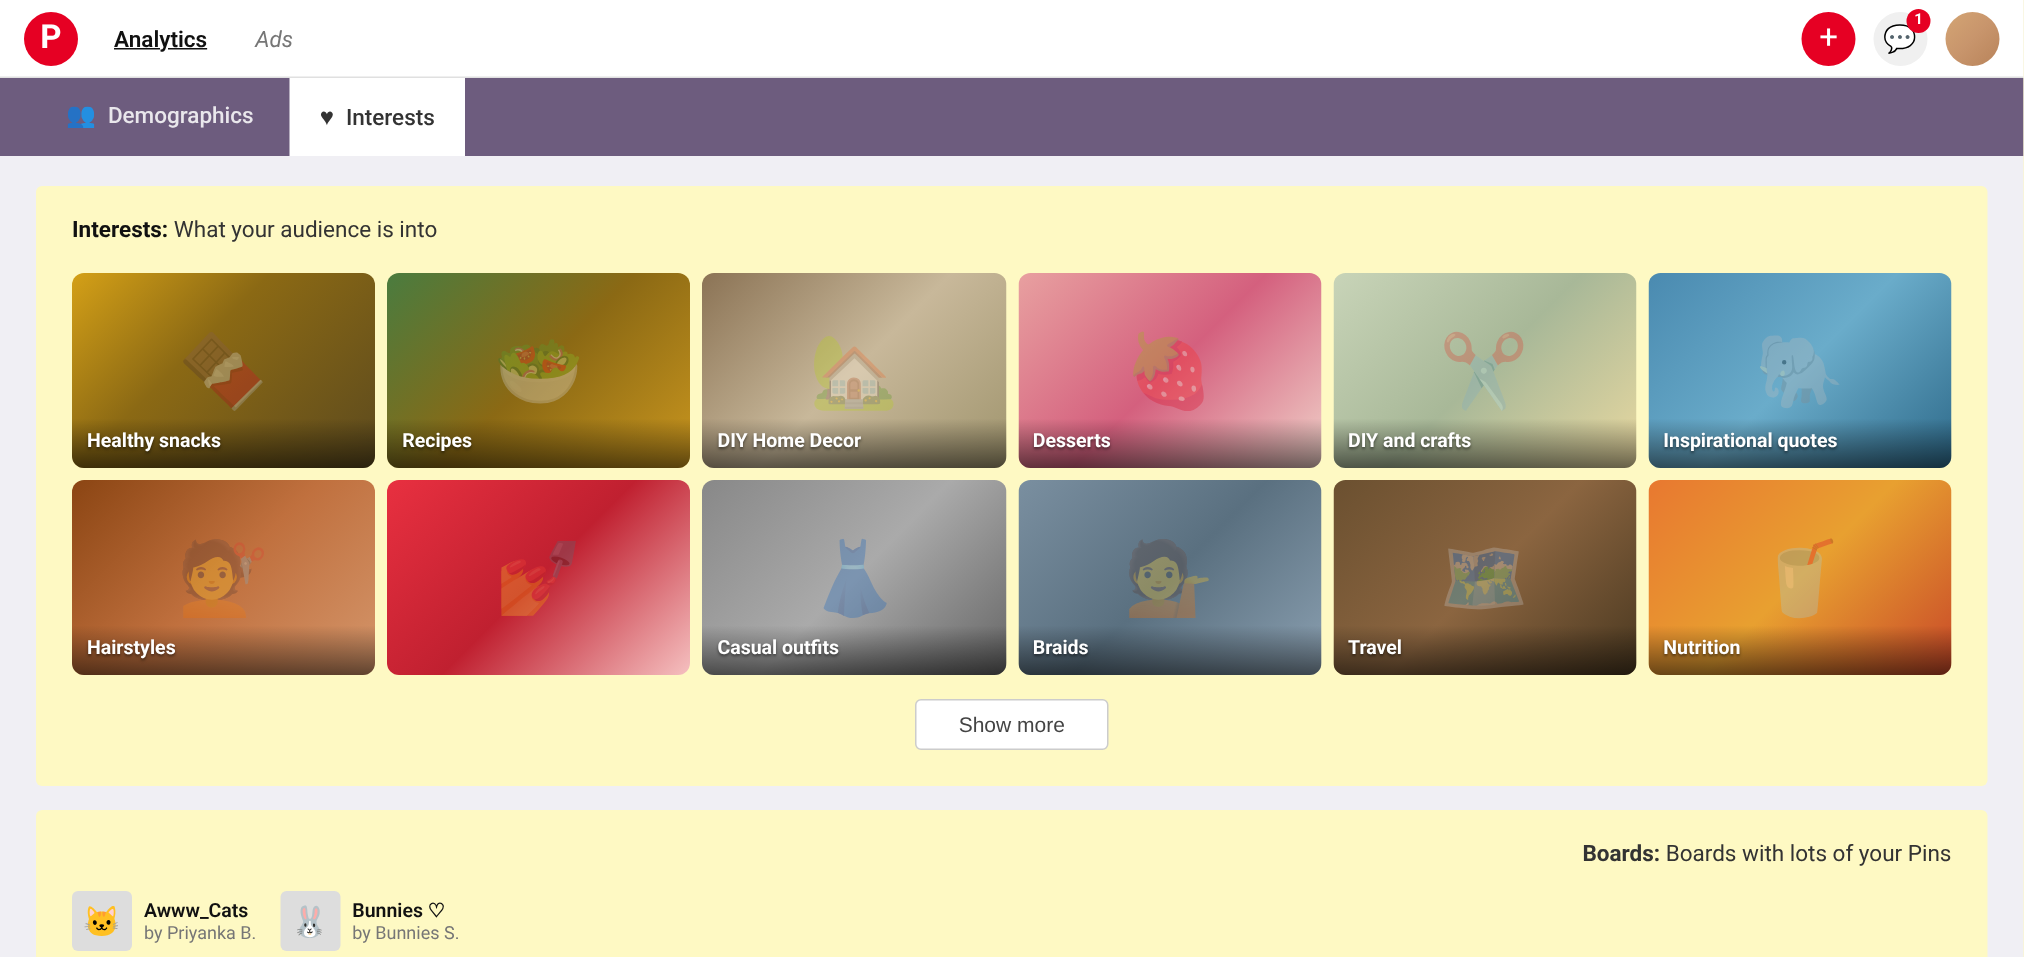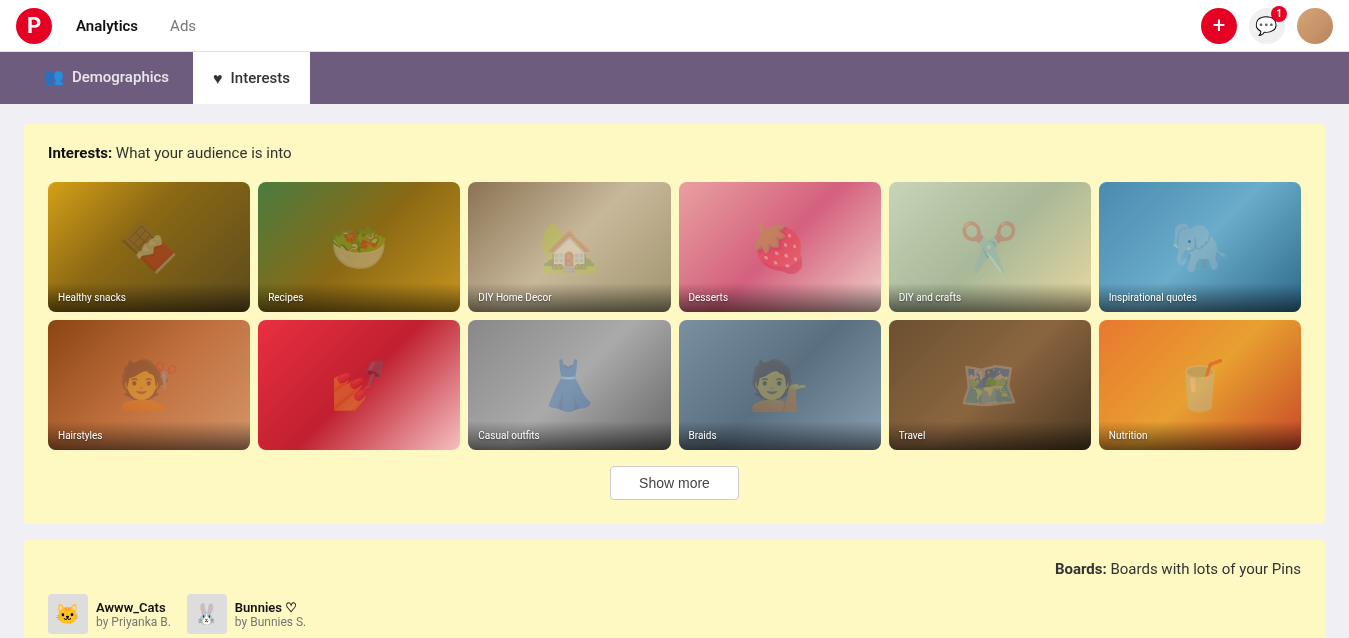--- a/index.html
+++ b/index.html
@@ -36,22 +36,22 @@
       gap: 8px;
     }
     .header-nav-item {
       padding: 6px 12px;
       font-size: 15px;
       color: #333;
       cursor: pointer;
       border-radius: 4px;
       font-weight: 600;
     }
-    .header-nav-item.active { color: #111; }
-    .header-nav-item.muted { color: #767676; font-weight: 400; }
+    .header-nav-item.active { color: #111; text-decoration: underline; }
+    .header-nav-item.muted { color: #767676; font-weight: 400; font-style: italic; }
     .header-right {
       margin-left: auto;
       display: flex;
       align-items: center;
       gap: 12px;
     }
     .header-icon-btn {
       width: 36px;
       height: 36px;
       border-radius: 50%;
@@ -170,22 +170,22 @@
     .interest-overlay {
       position: absolute;
       bottom: 0;
       left: 0;
       right: 0;
       background: linear-gradient(transparent, rgba(0,0,0,0.55));
       padding: 8px 10px;
     }
     .interest-label {
       color: #fff;
-      font-size: 10px;
-      font-weight: 400;
+      font-size: 13px;
+      font-weight: 700;
       text-shadow: 0 1px 2px rgba(0,0,0,0.5);
       line-height: 1.3;
     }
 
     
     .bg-snacks { background: linear-gradient(135deg, #d4a017 0%, #8B6914 40%, #5c4a1e 100%); }
     .bg-recipes { background: linear-gradient(135deg, #4a7c3f 0%, #8B6914 50%, #c8951e 100%); }
     .bg-diy-home { background: linear-gradient(135deg, #8B7355 0%, #c8b89a 50%, #a0956e 100%); }
     .bg-desserts { background: linear-gradient(135deg, #e8a0a0 0%, #d4607e 50%, #f0d0c8 100%); }
     .bg-diy-crafts { background: linear-gradient(135deg, #c8d4b8 0%, #a8b898 50%, #e8d8a0 100%); }

